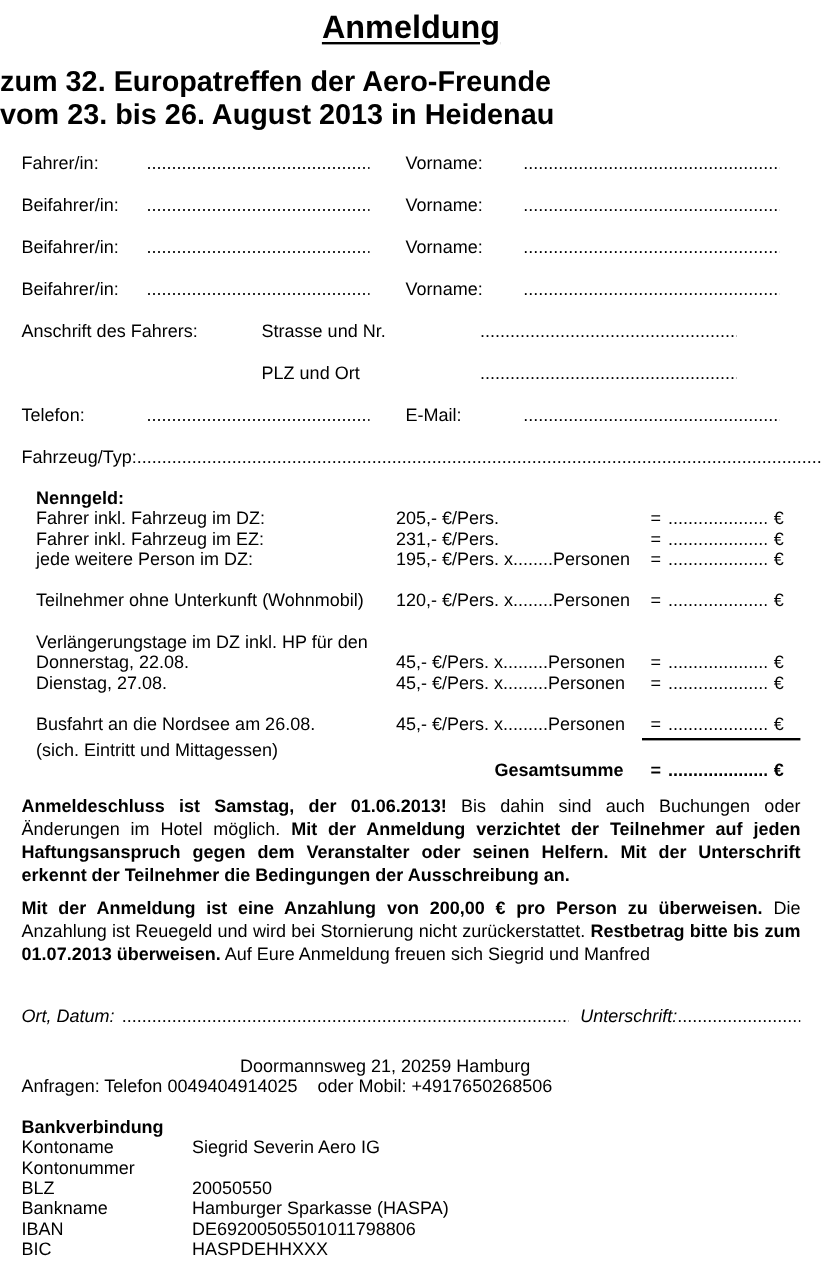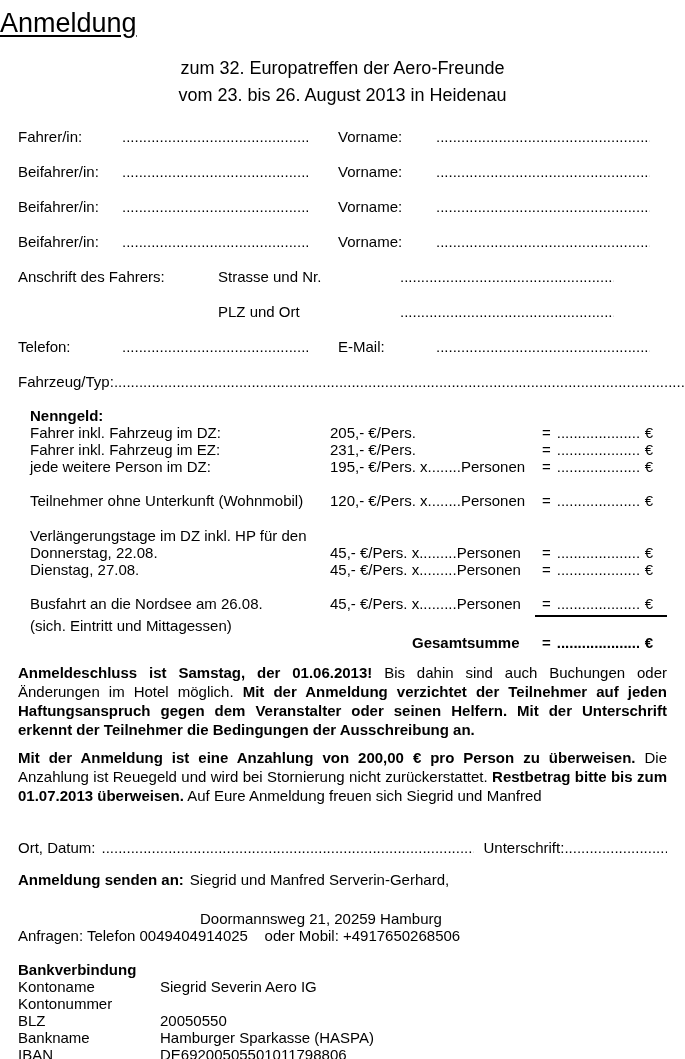--- a/index.html
+++ b/index.html
@@ -1,21 +1,21 @@
 <!DOCTYPE html>
 <html><head>
 <meta charset="utf-8">
 <style>
   html,body{margin:0;padding:0;background:#fff;}
   body{width:685px;height:1059px;color:#000;font-family:"Liberation Sans",sans-serif;font-size:15px;}
   .page{width:685px;height:1059px;overflow:hidden;background:#fff;}
 
-  .title{margin-top:8px;text-align:left;font-size:27px;font-weight:normal;}
+  .title{margin-top:8px;text-align:center;font-size:27px;font-weight:bold;}
   .title span{text-decoration:underline;text-underline-offset:3px;}
-  .subtitle{text-align:center;font-size:18px;font-weight:normal;line-height:27px;}
+  .subtitle{text-align:left;font-size:24px;font-weight:bold;line-height:27px;}
   .subtitle.first{margin-top:16px;}
 
   
   .dots{display:inline-block;overflow:hidden;white-space:nowrap;vertical-align:bottom;height:20px;line-height:20px;}
   .dots-s{height:17px;line-height:17px;}
   .w186{width:186px;} .w214{width:214px;} .w82{width:82px;} .w372{width:372px;}
   .fill{width:100%;}
 
   
   .grid-name{display:grid;grid-template-columns:92px 204px 86px 1fr;padding:0 18px;line-height:20px;margin-bottom:15px;gap:12px;}
@@ -42,21 +42,21 @@
   .sum.underline{border-bottom:2px solid #000;padding:0 14px 3px 7px;margin-left:-7px;}
   .total-label{padding-left:82px;font-weight:bold;}
   .bold{font-weight:bold;}
   .gap17{height:17px;} .gap18{height:18px;}
 
   .notice{margin:0;padding:0 18px;text-align:justify;line-height:19px;}
   .notice.n1{margin-top:12px;}
   .notice.n2{margin-top:9px;}
 
   .sig-row{display:flex;align-items:baseline;padding:0 18px;line-height:20px;margin-top:33px;}
-  .sig-row .lbl{white-space:nowrap;}
+  .sig-row .lbl{white-space:nowrap;font-style:italic;}
   .sig-row .d1{margin-left:6px;}
   .sig-row .lbl2{margin-left:10px;}
   .sig-row .d2{flex:1;}
 
   .send{margin-top:13px;padding:0 18px;line-height:17px;}
   .send .name{margin-left:6px;}
   .send .addr2{padding-left:182px;margin-top:22px;}
   .prewrap{white-space:pre-wrap;}
 
   .bank{margin-top:17px;padding:0 18px;line-height:17px;}
@@ -192,21 +192,20 @@
   <p class="notice n2"><b>Mit der Anmeldung ist eine Anzahlung von 200,00 € pro Person zu überweisen.</b><span>  Die Anzahlung ist Reuegeld und wird bei Stornierung nicht zurückerstattet. </span><b>Restbetrag bitte bis zum 01.07.2013 überweisen.</b><span> Auf Eure Anmeldung freuen sich Siegrid und Manfred</span></p>
 
   <div class="sig-row">
     <span class="lbl">Ort, Datum:</span>
     <span class="dots w372 d1">................................................................................................................................................................................................</span>
     <span class="lbl lbl2">Unterschrift:</span>
     <span class="dots d2">................................................................................................................................................................................................</span>
   </div>
 
   <div class="send">
-    <div><b>Anmeldung senden an:</b><span class="name">Siegrid und Manfred Serverin-Gerhard,</span></div>
     <div class="addr2">Doormannsweg 21, 20259 Hamburg</div>
     <div class="prewrap">Anfragen: Telefon 0049404914025    oder Mobil: +4917650268506</div>
   </div>
 
   <div class="bank">
     <div class="head">Bankverbindung</div>
     <div class="grid-bank">
       <span>Kontoname</span>
       <span>Siegrid Severin Aero IG</span>
     </div>

